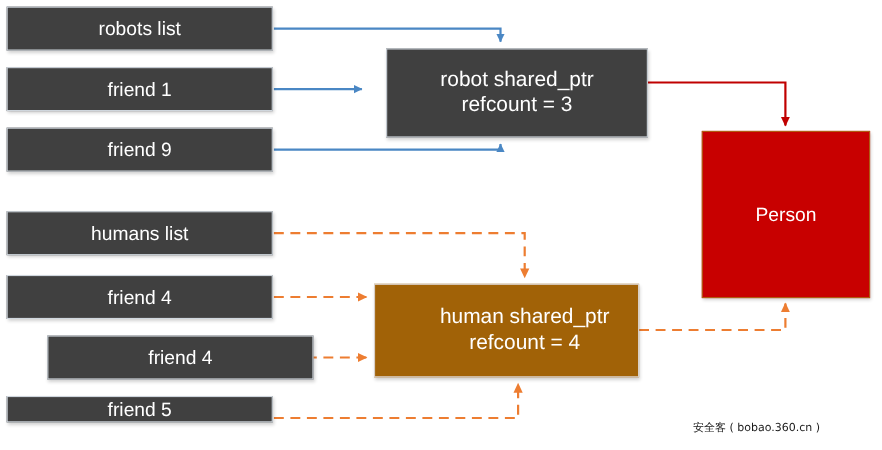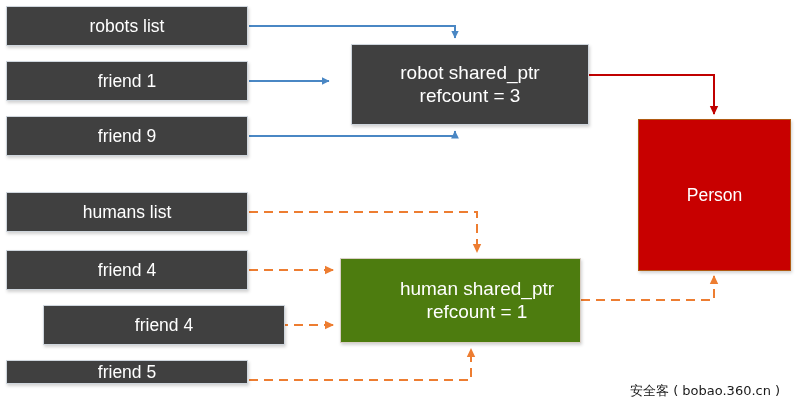--- a/index.html
+++ b/index.html
@@ -27,21 +27,21 @@
     color: #ffffff;
     line-height: 1.18;
     white-space: pre-line;
     box-shadow: 1px 2px 3px rgba(0,0,0,0.18);
   }
   .box-blue {
     background: #404040;
     border: 1px solid #cfd6dd;
   }
   .box-orange {
-    background: #4d7c0f;
+    background: #a16207;
     border: 1px solid #d9cfc6;
     padding-left: 33px;
   }
   .box-red {
     background: #C80000;
     border: 1px solid #b05a12;
     text-align: center;
   }
   .list-box { font-size: 17.5px; }
   .ptr-box  { font-size: 19px; }
@@ -51,21 +51,21 @@
     position: absolute;
     left: 0;
     top: 0;
     width: 802px;
     height: 409px;
     pointer-events: none;
   }
   .watermark {
     position: absolute;
     color: #1a1a1a;
-    font-size: 13px;
+    font-size: 10px;
     font-family: "DejaVu Sans", sans-serif;
     white-space: nowrap;
   }
 </style>
 </head>
 <body>
 
 <div id="canvas">
 
   <svg id="edges" viewBox="0 0 802 409" xmlns="http://www.w3.org/2000/svg">
@@ -128,21 +128,21 @@
   <div class="box box-blue list-box" style="left:6px; top:305px; width:242px; height:40px;margin-left:37px;">
     <span>friend 4</span>
   </div>
 
   <div class="box box-blue list-box" style="left:6px; top:360px; width:242px; height:24px;">
     <span>friend 5</span>
   </div>
 
   <div class="box box-orange ptr-box" style="left:340px; top:258px; width:241px; height:85px; flex-direction:column;">
     <span>human shared_ptr</span>
-    <span>refcount = 1</span>
+    <span>refcount = 4</span>
   </div>
 
   <div class="box box-red person-box" style="left:638px; top:119px; width:153px; height:152px;">
     <span>Person</span>
   </div>
 
   <div class="watermark" style="left:630px; top:382px;">安全客 ( bobao.360.cn )</div>
 
 </div>
 

